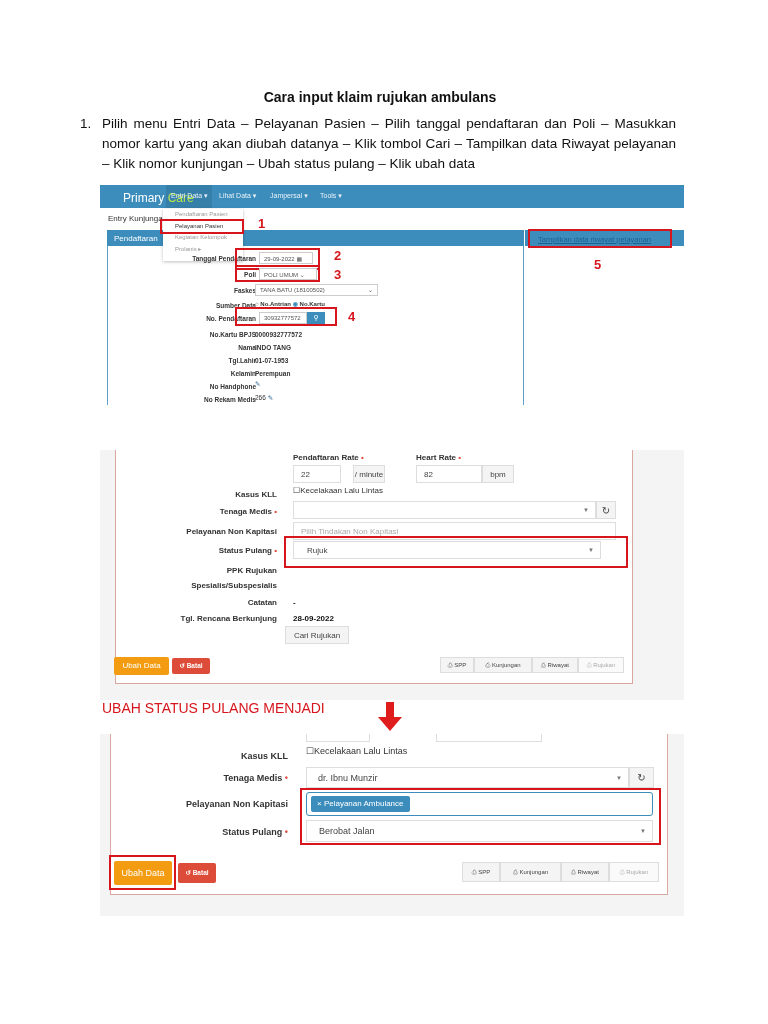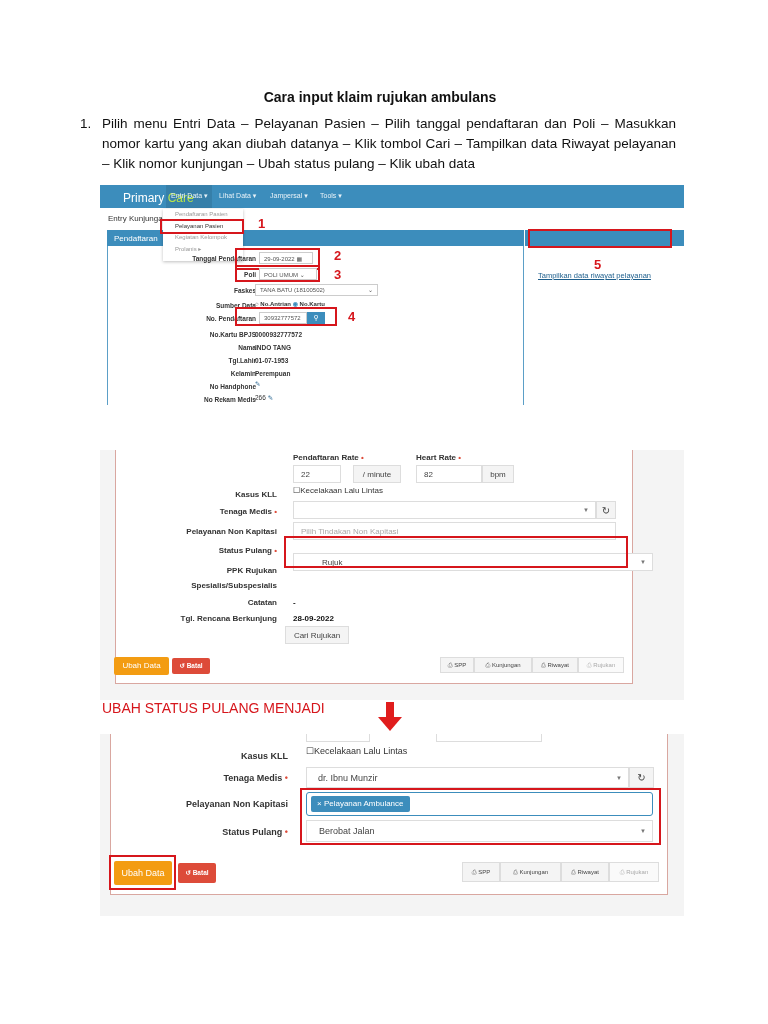--- a/index.html
+++ b/index.html
@@ -25,21 +25,21 @@
   .panel-right { left: 425px; top: 45px; width: 160px; height: 16px; background: #3c8dbc; }
   .dropdown { left: 63px; top: 24px; width: 80px; height: 52px; background: #fff; box-shadow: 0 1px 3px rgba(0,0,0,.25); }
   .dd-item { left: 75px; font-size: 6px; color: #999; }
   .dd-item.active { color: #333; }
   .form-label { width: 140px; text-align: right; font-size: 6.5px; font-weight: bold; color: #333; }
   .form-val { font-size: 6.5px; color: #333; }
   .fld { border: 1px solid #ccc; height: 12px; font-size: 6px; color: #555; padding: 2px 4px; background: #fff; }
   .search-btn { background: #3c8dbc; color: #fff; font-size: 7px; text-align: center; line-height: 12px; }
   .redbox { border: 2px solid #d6161c; }
   .rednum { color: #d6161c; font-weight: bold; font-size: 13px; }
-  .riwayat-link { left: 438px; top: 50px; font-size: 7.5px; color: #1d5e8c; text-decoration: underline; margin-top: 36px; }
+  .riwayat-link { left: 438px; top: 50px; font-size: 7.5px; color: #1d5e8c; text-decoration: underline; }
 
   
   .shot2 { left: 100px; top: 450px; width: 584px; height: 250px; background: #f4f4f4; }
   .card2 { left: 15px; top: 0; width: 518px; height: 234px; background: #fff; border: 1px solid #d9a7a0; border-top: none; }
   .lbl2 { width: 162px; text-align: right; font-size: 8px; font-weight: bold; color: #333; }
   .inp { border: 1px solid #ddd; background: #fff; font-size: 8px; color: #444; padding: 0 7px; line-height: 17px; height: 18px; }
   .addon { border: 1px solid #ddd; background: #f4f4f4; font-size: 8px; color: #444; text-align: center; line-height: 17px; height: 18px; }
   .sel-arrow { font-size: 6px; color: #777; }
   .btn-refresh { border: 1px solid #ddd; background: #f4f4f4; text-align: center; font-size: 10px; color: #444; }
   .btn-ubah { background: #f39c12; color: #fff; font-size: 8px; text-align: center; border-radius: 2px; }
@@ -130,37 +130,37 @@
   <div class="abs riwayat-link">Tampilkan data riwayat pelayanan</div>
   <div class="abs redbox" style="left:428px;top:44px;width:144px;height:19px"></div>
   <div class="abs rednum" style="left:494px;top:72px">5</div>
 </div>
 
 <div class="abs shot2">
   <div class="abs card2"></div>
 
   <div class="abs" style="left:193px;top:3px;font-size:8px;font-weight:bold;color:#333"><span>Pendaftaran Rate</span><span style="color:#dd4b39"> •</span></div>
   <div class="abs inp" style="left:193px;top:15px;width:48px">22</div>
-  <div class="abs addon" style="left:253px;top:15px;width:48px">/ minute</div>
+  <div class="abs addon" style="left:253px;top:15px;width:32px">/ minute</div>
   <div class="abs" style="left:316px;top:3px;font-size:8px;font-weight:bold;color:#333"><span>Heart Rate</span><span style="color:#dd4b39"> •</span></div>
   <div class="abs inp" style="left:316px;top:15px;width:66px">82</div>
   <div class="abs addon" style="left:382px;top:15px;width:32px">bpm</div>
 
   <div class="abs lbl2" style="left:15px;top:40px">Kasus KLL</div>
   <div class="abs" style="left:193px;top:36px;font-size:8px;color:#333"><span>☐</span><span>Kecelakaan Lalu Lintas</span></div>
 
   <div class="abs lbl2" style="left:15px;top:57px"><span>Tenaga Medis</span><span style="color:#dd4b39"> •</span></div>
   <div class="abs inp" style="left:193px;top:51px;width:303px"><span></span><span class="abs sel-arrow" style="right:6px;top:0">▼</span></div>
   <div class="abs btn-refresh" style="left:496px;top:51px;width:20px;height:18px;line-height:17px"><span>↻</span></div>
 
   <div class="abs lbl2" style="left:15px;top:77px">Pelayanan Non Kapitasi</div>
   <div class="abs inp" style="left:193px;top:72px;width:323px;color:#aaa">Pilih Tindakan Non Kapitasi</div>
 
   <div class="abs lbl2" style="left:15px;top:96px"><span>Status Pulang</span><span style="color:#dd4b39"> •</span></div>
-  <div class="abs inp" style="left:193px;top:103px;width:360px;padding-left:28px"><span>Rujuk</span><span class="abs sel-arrow" style="right:6px;top:0">▼</span></div>
+  <div class="abs inp" style="left:193px;top:91px;width:308px;padding-left:13px"><span>Rujuk</span><span class="abs sel-arrow" style="right:6px;top:0">▼</span></div>
   <div class="abs redbox" style="left:184px;top:86px;width:344px;height:32px"></div>
 
   <div class="abs lbl2" style="left:15px;top:116px">PPK Rujukan</div>
   <div class="abs lbl2" style="left:15px;top:131px">Spesialis/Subspesialis</div>
   <div class="abs lbl2" style="left:15px;top:148px">Catatan</div>
   <div class="abs" style="left:193px;top:148px;font-size:8px;font-weight:bold">-</div>
   <div class="abs lbl2" style="left:15px;top:164px">Tgl. Rencana Berkunjung</div>
   <div class="abs" style="left:193px;top:164px;font-size:8px;font-weight:bold">28-09-2022</div>
   <div class="abs btn-cari" style="left:185px;top:176px;width:64px;height:18px;line-height:17px">Cari Rujukan</div>
 

